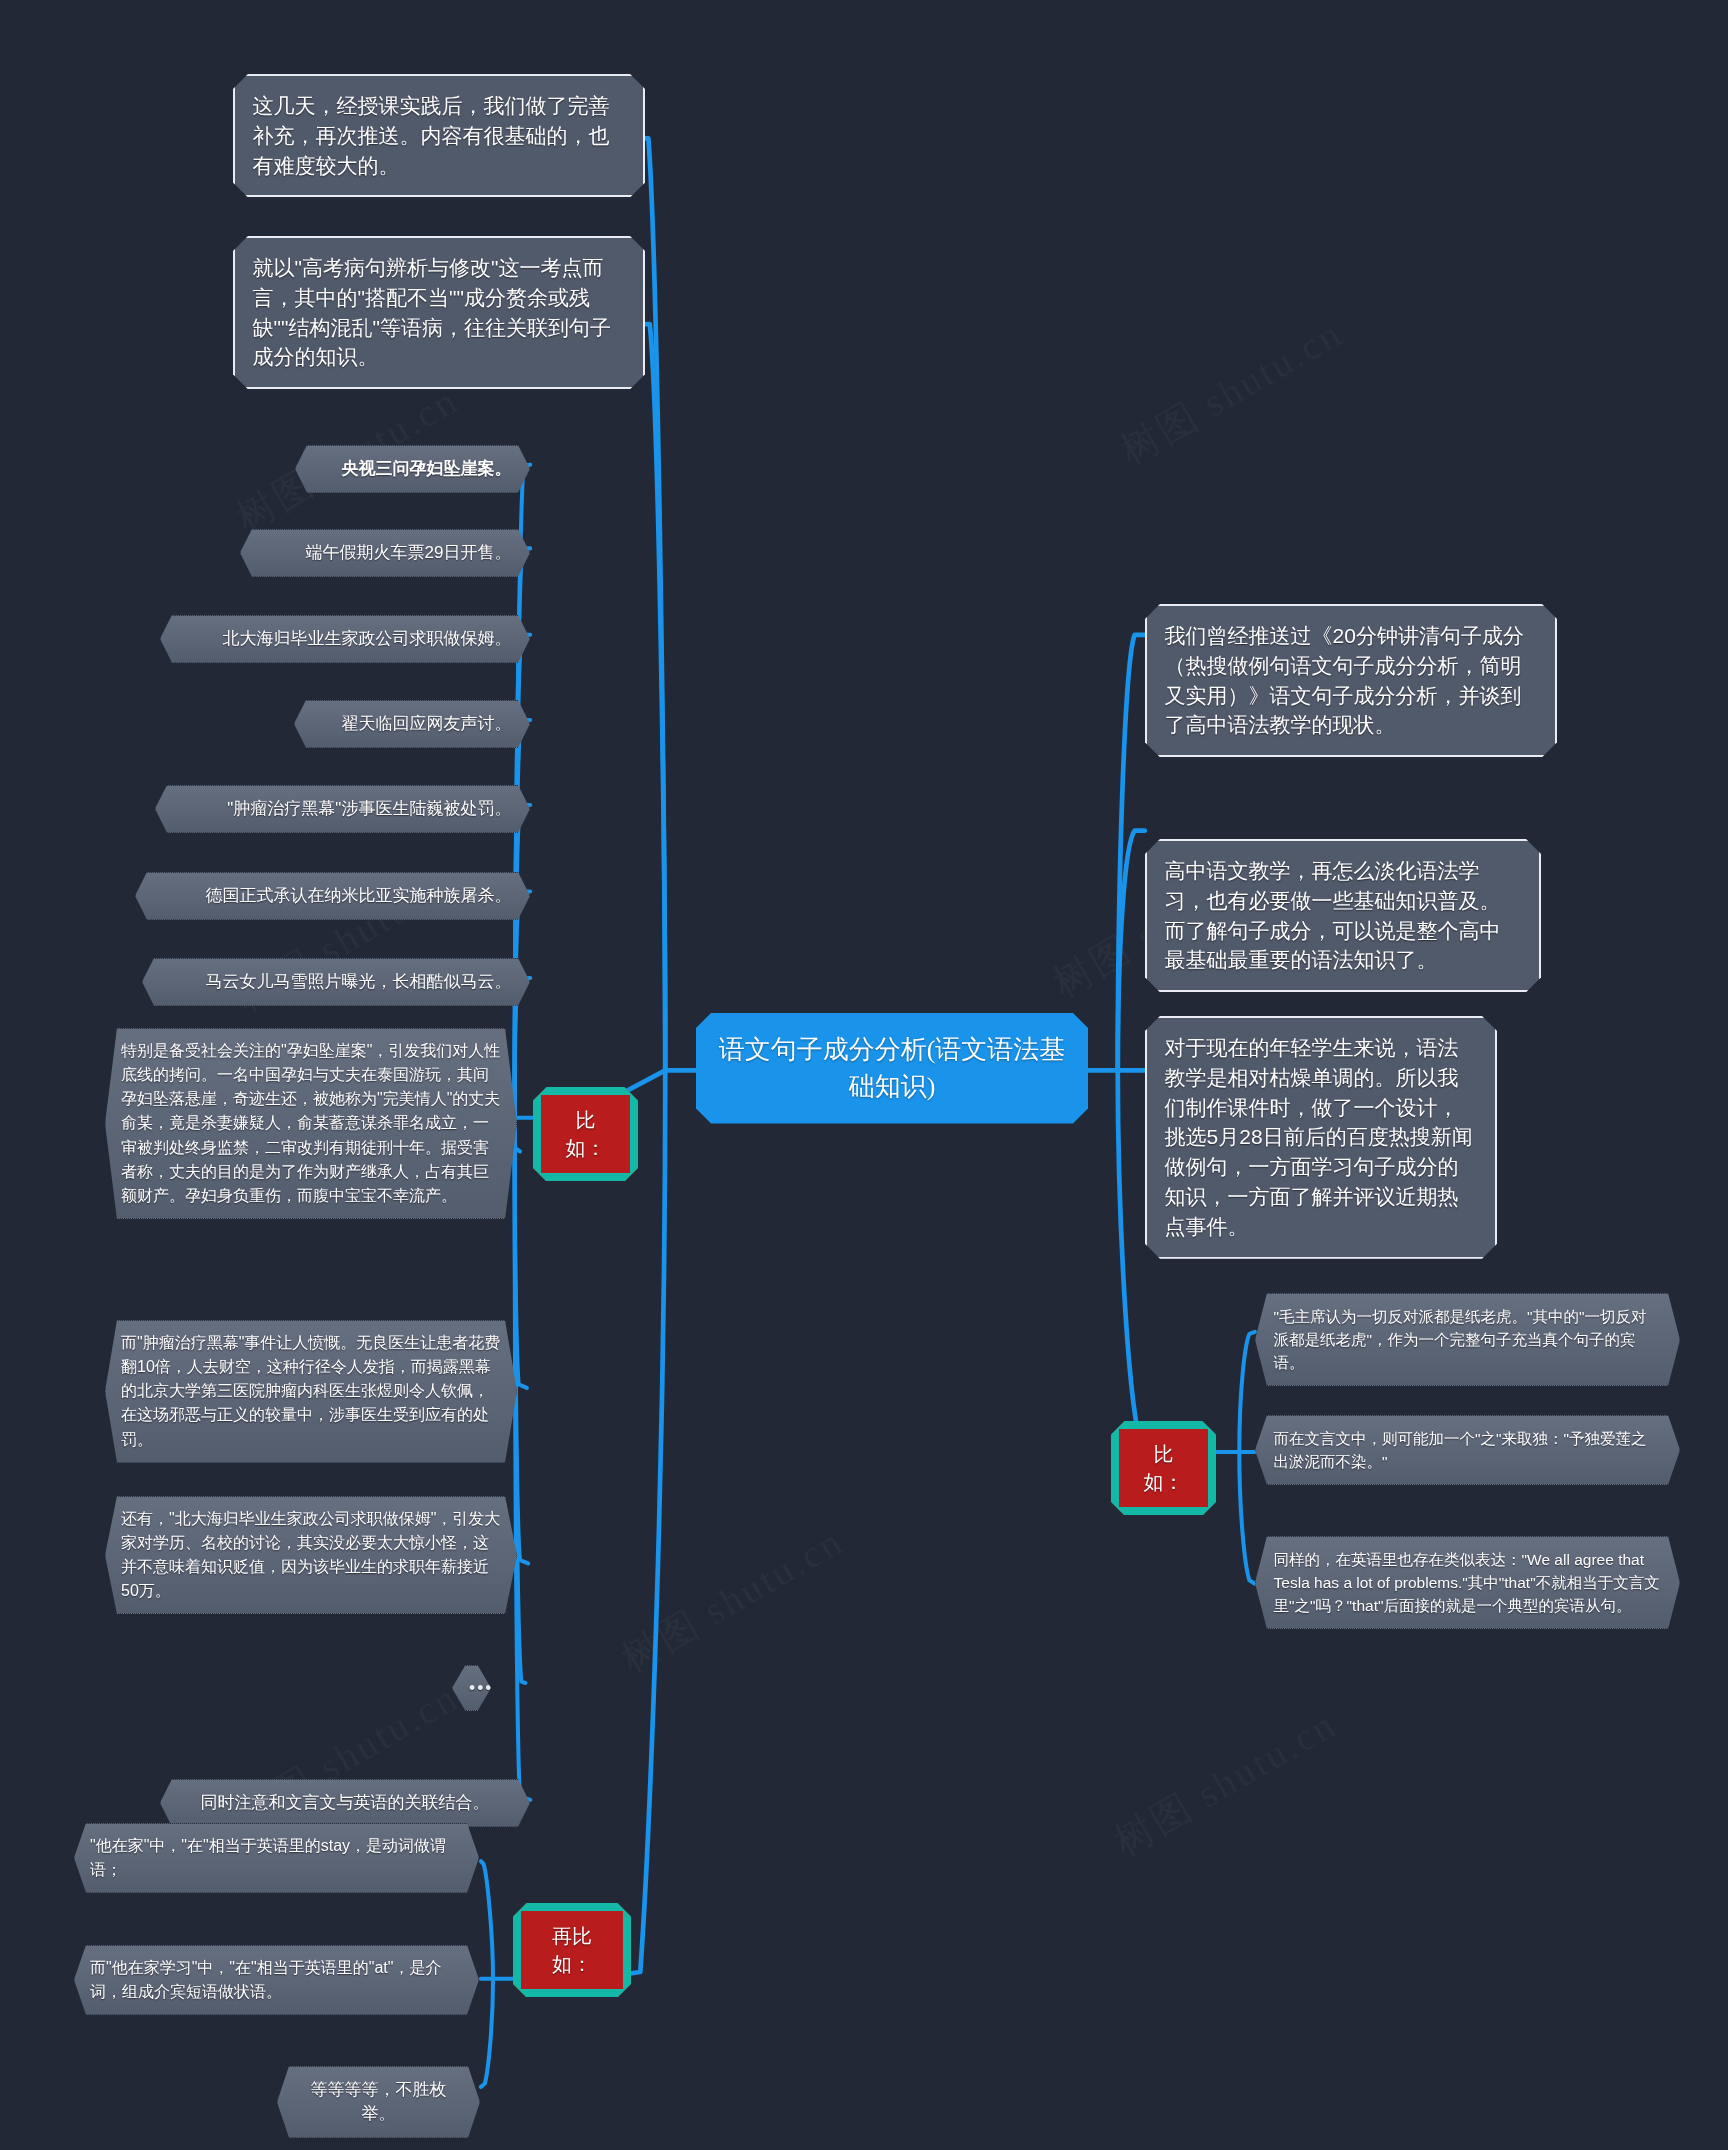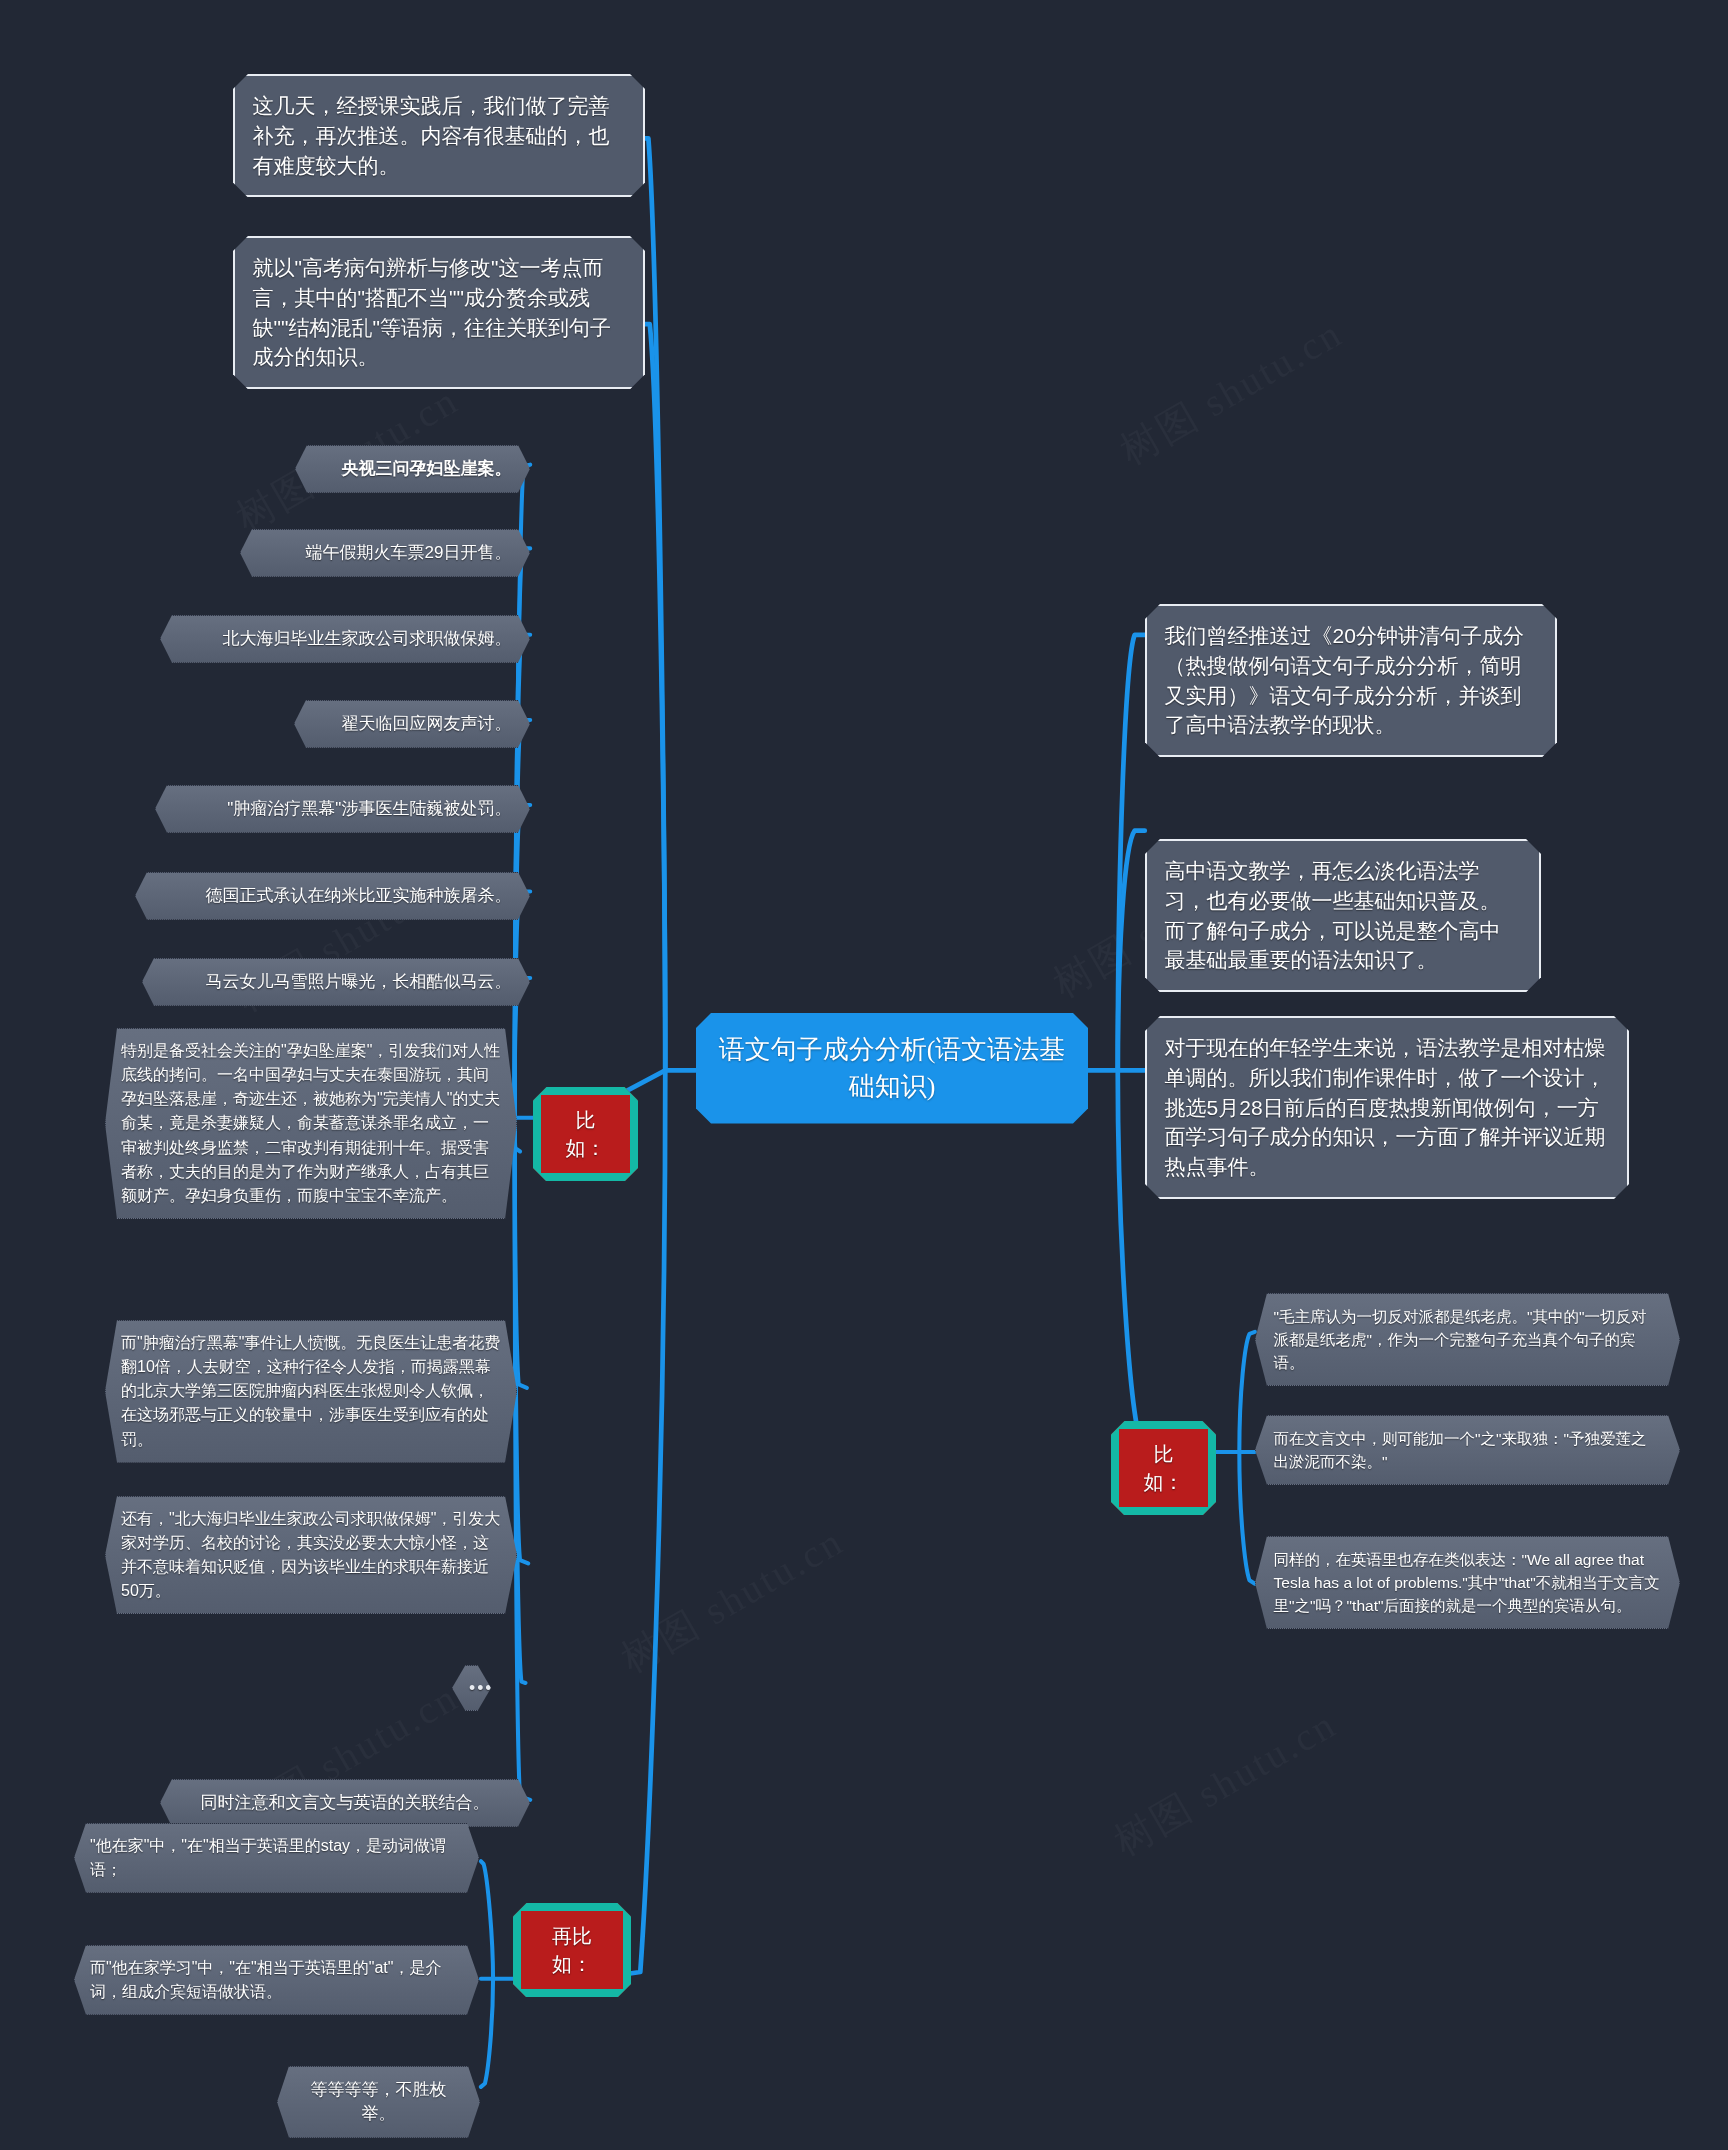--- a/index.html
+++ b/index.html
@@ -193,21 +193,21 @@
   <div class="node leaf dense" style="left:74px; top:1823px; width:405px;">"他在家"中，"在"相当于英语里的stay，是动词做谓语；</div>
 
   <div class="node leaf dense" style="left:74px; top:1945px; width:405px;">而"他在家学习"中，"在"相当于英语里的"at"，是介词，组成介宾短语做状语。</div>
 
   <div class="node leaf" style="left:277px; top:2066px; width:203px; text-align:center;">等等等等，不胜枚举。</div>
 
   <div class="node card" style="left:1145px; top:604px; width:412px;">我们曾经推送过《20分钟讲清句子成分（热搜做例句语文句子成分分析，简明又实用）》语文句子成分分析，并谈到了高中语法教学的现状。</div>
 
   <div class="node card" style="left:1145px; top:813px; width:396px;margin-top:26px;">高中语文教学，再怎么淡化语法学习，也有必要做一些基础知识普及。而了解句子成分，可以说是整个高中最基础最重要的语法知识了。</div>
 
-  <div class="node card" style="left:1145px; top:1016px; width:484px;">对于现在的年轻学生来说，语法教学是相对枯燥单调的。所以我们制作课件时，做了一个设计，挑选5月28日前后的百度热搜新闻做例句，一方面学习句子成分的知识，一方面了解并评议近期热点事件。</div>
+  <div class="node card" style="left:1145px; top:1016px; width:352px;">对于现在的年轻学生来说，语法教学是相对枯燥单调的。所以我们制作课件时，做了一个设计，挑选5月28日前后的百度热搜新闻做例句，一方面学习句子成分的知识，一方面了解并评议近期热点事件。</div>
 
   <div class="node pill" style="left:1111px; top:1421px; width:105px;">比如：</div>
 
   <div class="node leaf tiny" style="left:1255px; top:1293px; width:425px;">"毛主席认为一切反对派都是纸老虎。"其中的"一切反对派都是纸老虎"，作为一个完整句子充当真个句子的宾语。</div>
 
   <div class="node leaf tiny" style="left:1255px; top:1415px; width:425px;">而在文言文中，则可能加一个"之"来取独："予独爱莲之出淤泥而不染。"</div>
 
   <div class="node leaf tiny" style="left:1255px; top:1536px; width:425px;">同样的，在英语里也存在类似表达："We all agree that Tesla has a lot of problems."其中"that"不就相当于文言文里"之"吗？"that"后面接的就是一个典型的宾语从句。</div>
 
 </div>

